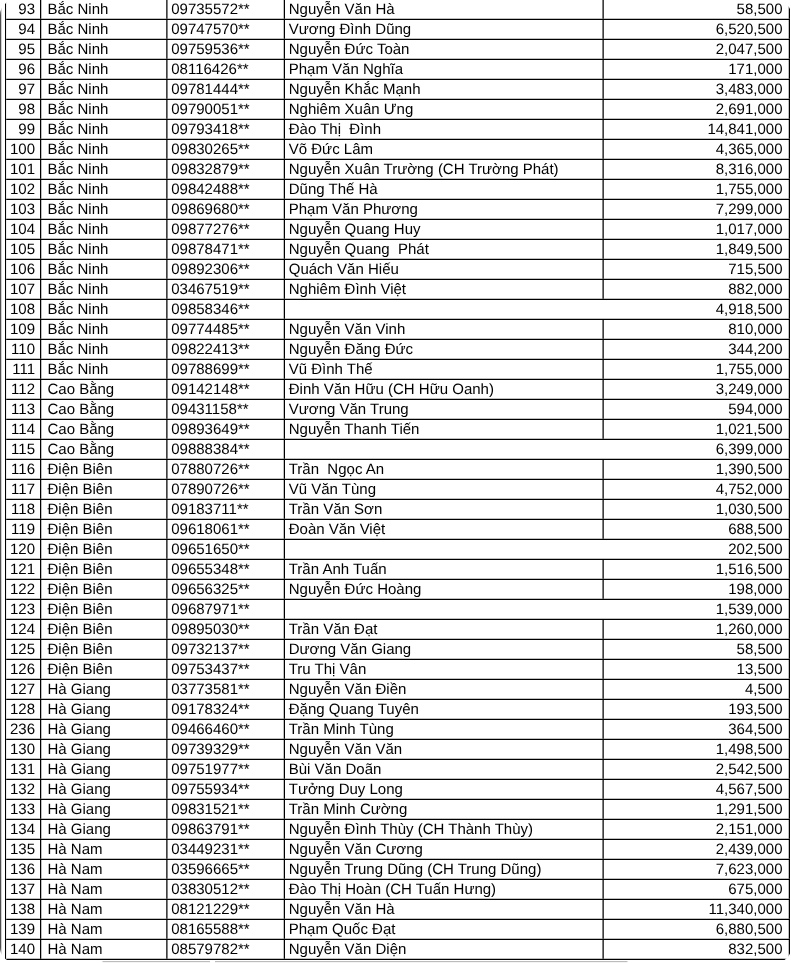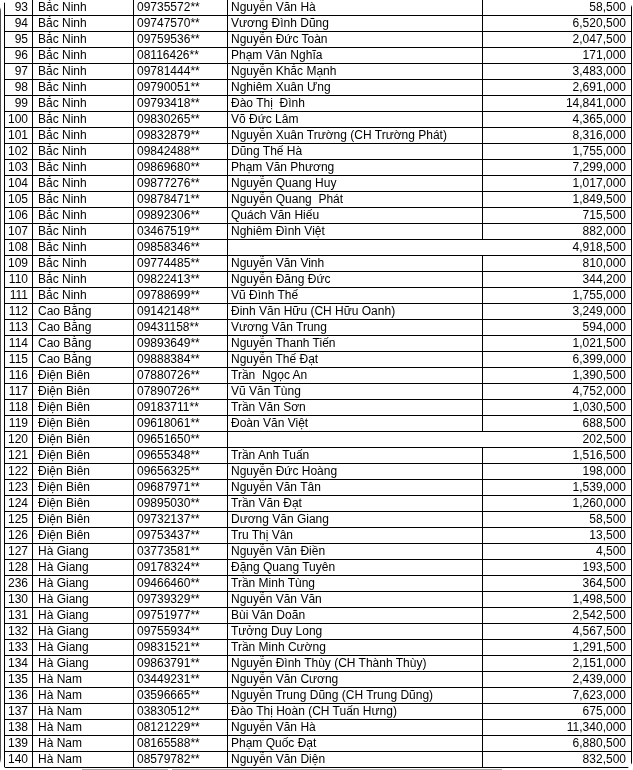--- a/index.html
+++ b/index.html
@@ -245,21 +245,20 @@
     <div class="cell c-prov">Cao Bằng</div>
     <div class="cell c-phone">09893649**</div>
     <div class="cell c-name">Nguyễn Thanh Tiến</div>
     <div class="cell c-amount">1,021,500</div>
   </div>
 
   <div class="row">
     <div class="cell c-no">115</div>
     <div class="cell c-prov">Cao Bằng</div>
     <div class="cell c-phone">09888384**</div>
-    <div class="cell c-name">Nguyễn Thế Đạt</div>
     <div class="cell c-amount">6,399,000</div>
   </div>
 
   <div class="row">
     <div class="cell c-no">116</div>
     <div class="cell c-prov">Điện Biên</div>
     <div class="cell c-phone">07880726**</div>
     <div class="cell c-name">Trần  Ngọc An</div>
     <div class="cell c-amount">1,390,500</div>
   </div>
@@ -308,21 +307,20 @@
     <div class="cell c-prov">Điện Biên</div>
     <div class="cell c-phone">09656325**</div>
     <div class="cell c-name">Nguyễn Đức Hoàng</div>
     <div class="cell c-amount">198,000</div>
   </div>
 
   <div class="row">
     <div class="cell c-no">123</div>
     <div class="cell c-prov">Điện Biên</div>
     <div class="cell c-phone">09687971**</div>
-    <div class="cell c-name">Nguyễn Văn Tân</div>
     <div class="cell c-amount">1,539,000</div>
   </div>
 
   <div class="row">
     <div class="cell c-no">124</div>
     <div class="cell c-prov">Điện Biên</div>
     <div class="cell c-phone">09895030**</div>
     <div class="cell c-name">Trần Văn Đạt</div>
     <div class="cell c-amount">1,260,000</div>
   </div>

